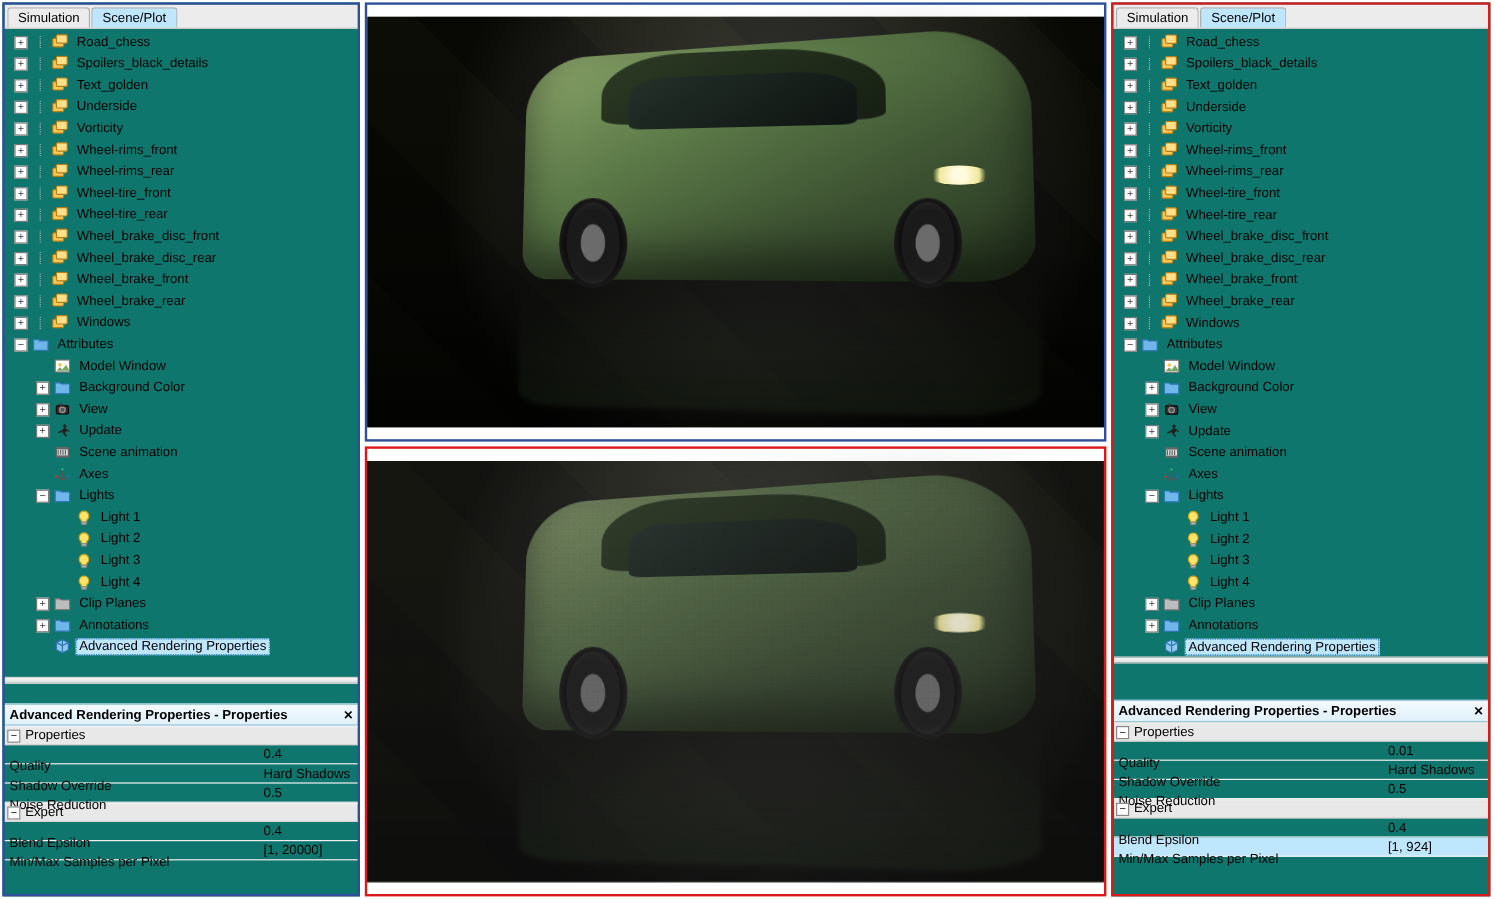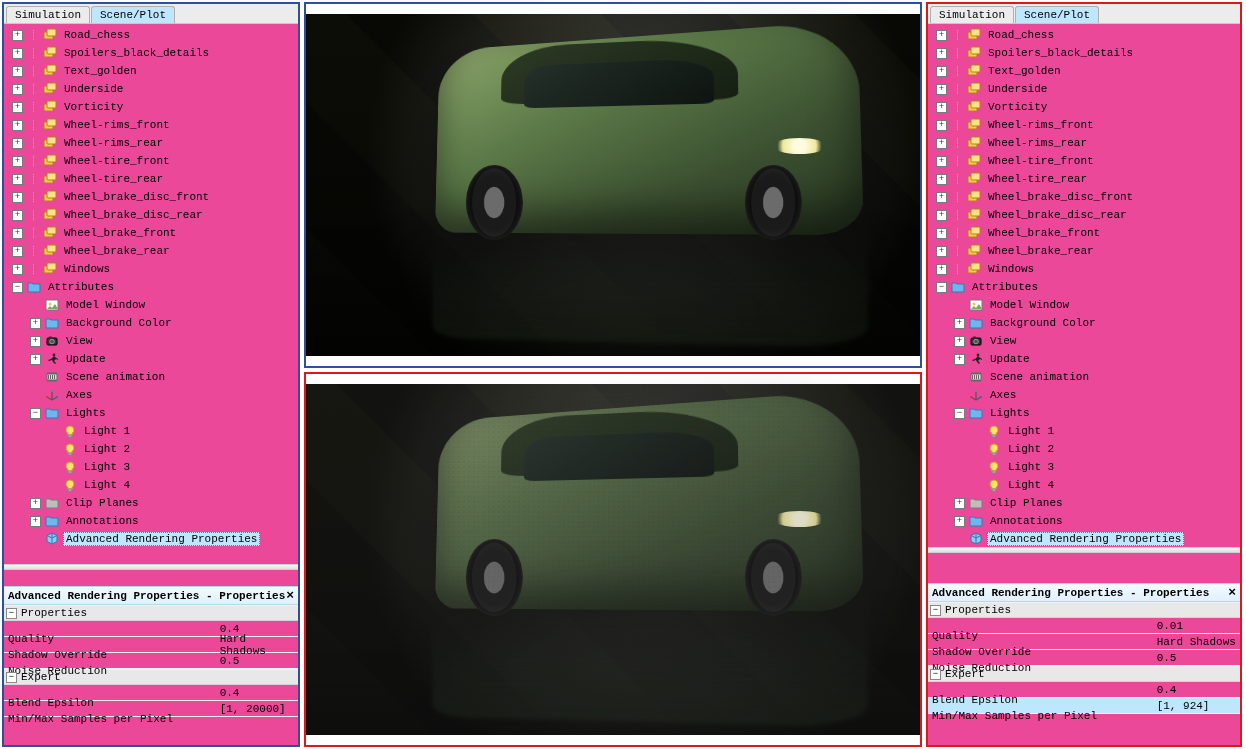--- a/index.html
+++ b/index.html
@@ -7,22 +7,21 @@
     font-family: "Segoe UI", Tahoma, Arial, sans-serif;
     font-size: 11px;
     background: #fff;
     width: 1246px;
     height: 749px;
     position: relative;
     overflow: hidden;
   }
   .panel {
     position: absolute;
-    background: #ec4899;
-    font-family: Liberation Mono, monospace;
+    background: #0f766e;
   }
   .left-panel { left: 2px; top: 2px; width: 298px; height: 745px; border: 2px solid #2d4f9c; }
   .right-panel { left: 926px; top: 2px; width: 316px; height: 745px; border: 2px solid #d91a1a; }
   .viewport { position: absolute; background: #fff; overflow: hidden; }
   .viewport-top { left: 304px; top: 2px; width: 618px; height: 366px; border: 2px solid #2d4f9c; }
   .viewport-bottom { left: 304px; top: 372px; width: 618px; height: 375px; border: 2px solid #d91a1a; }
 
   .tabs {
     display: flex;
     background: #ececec;

